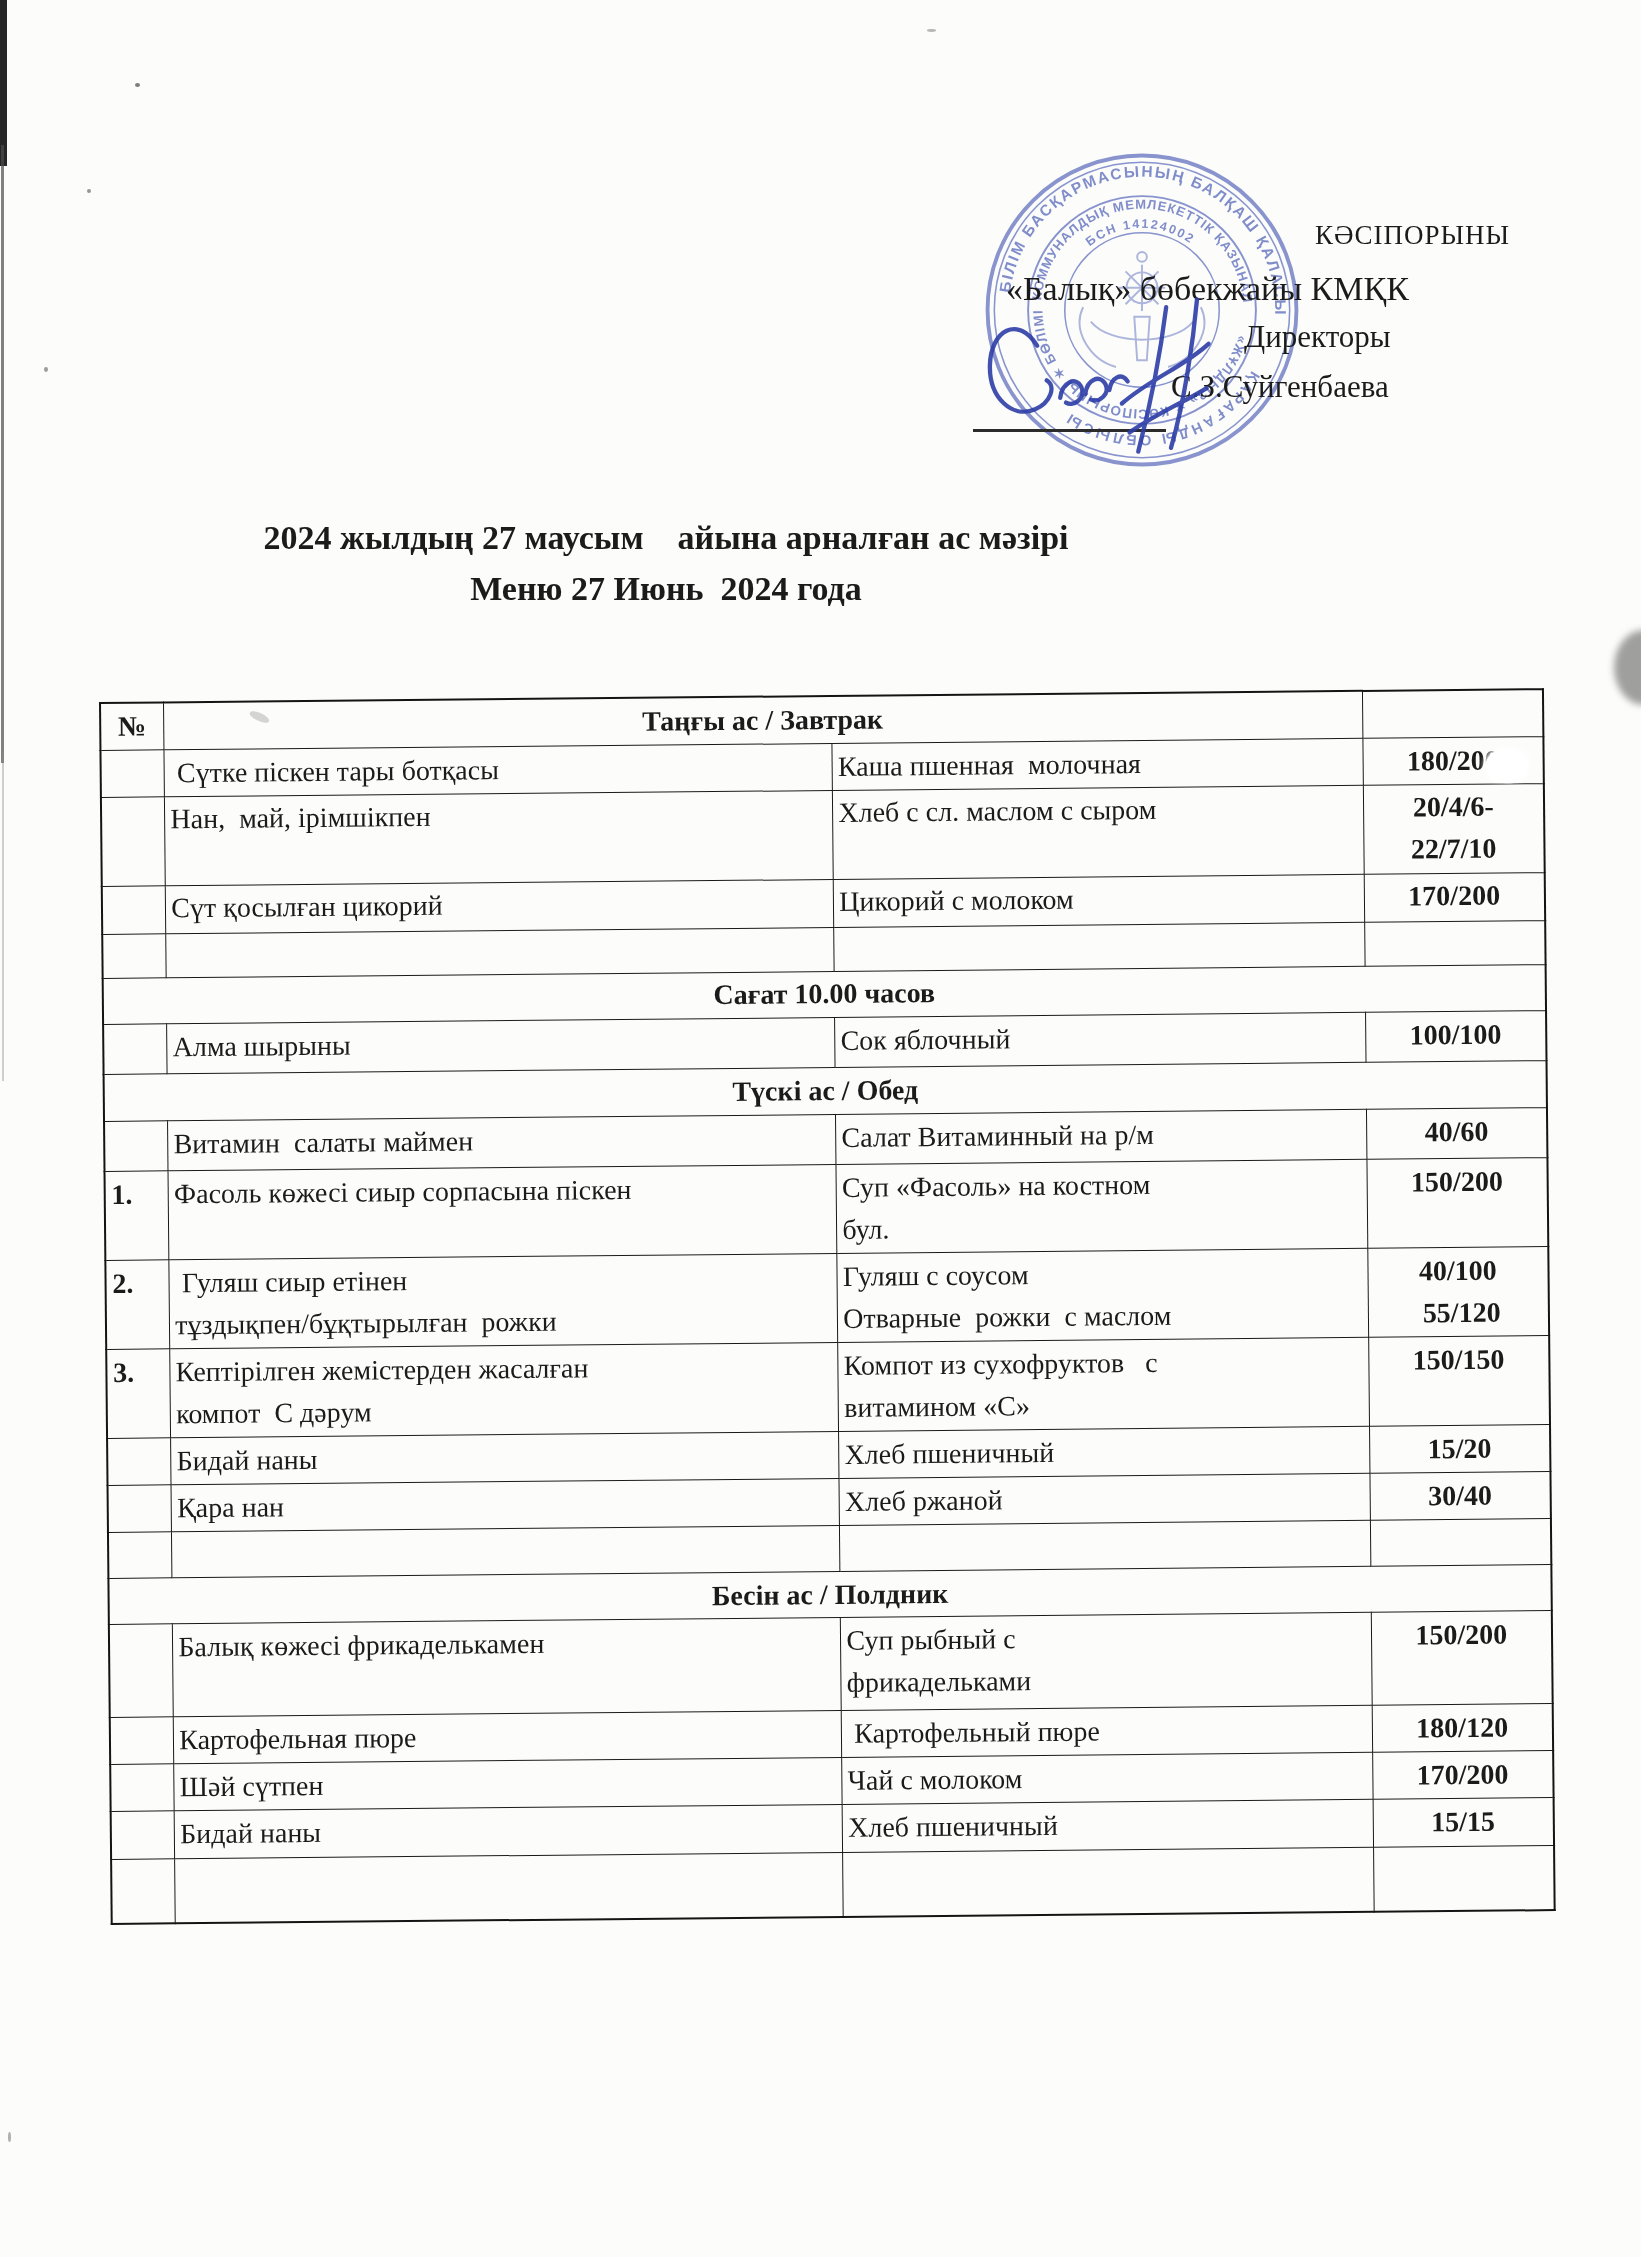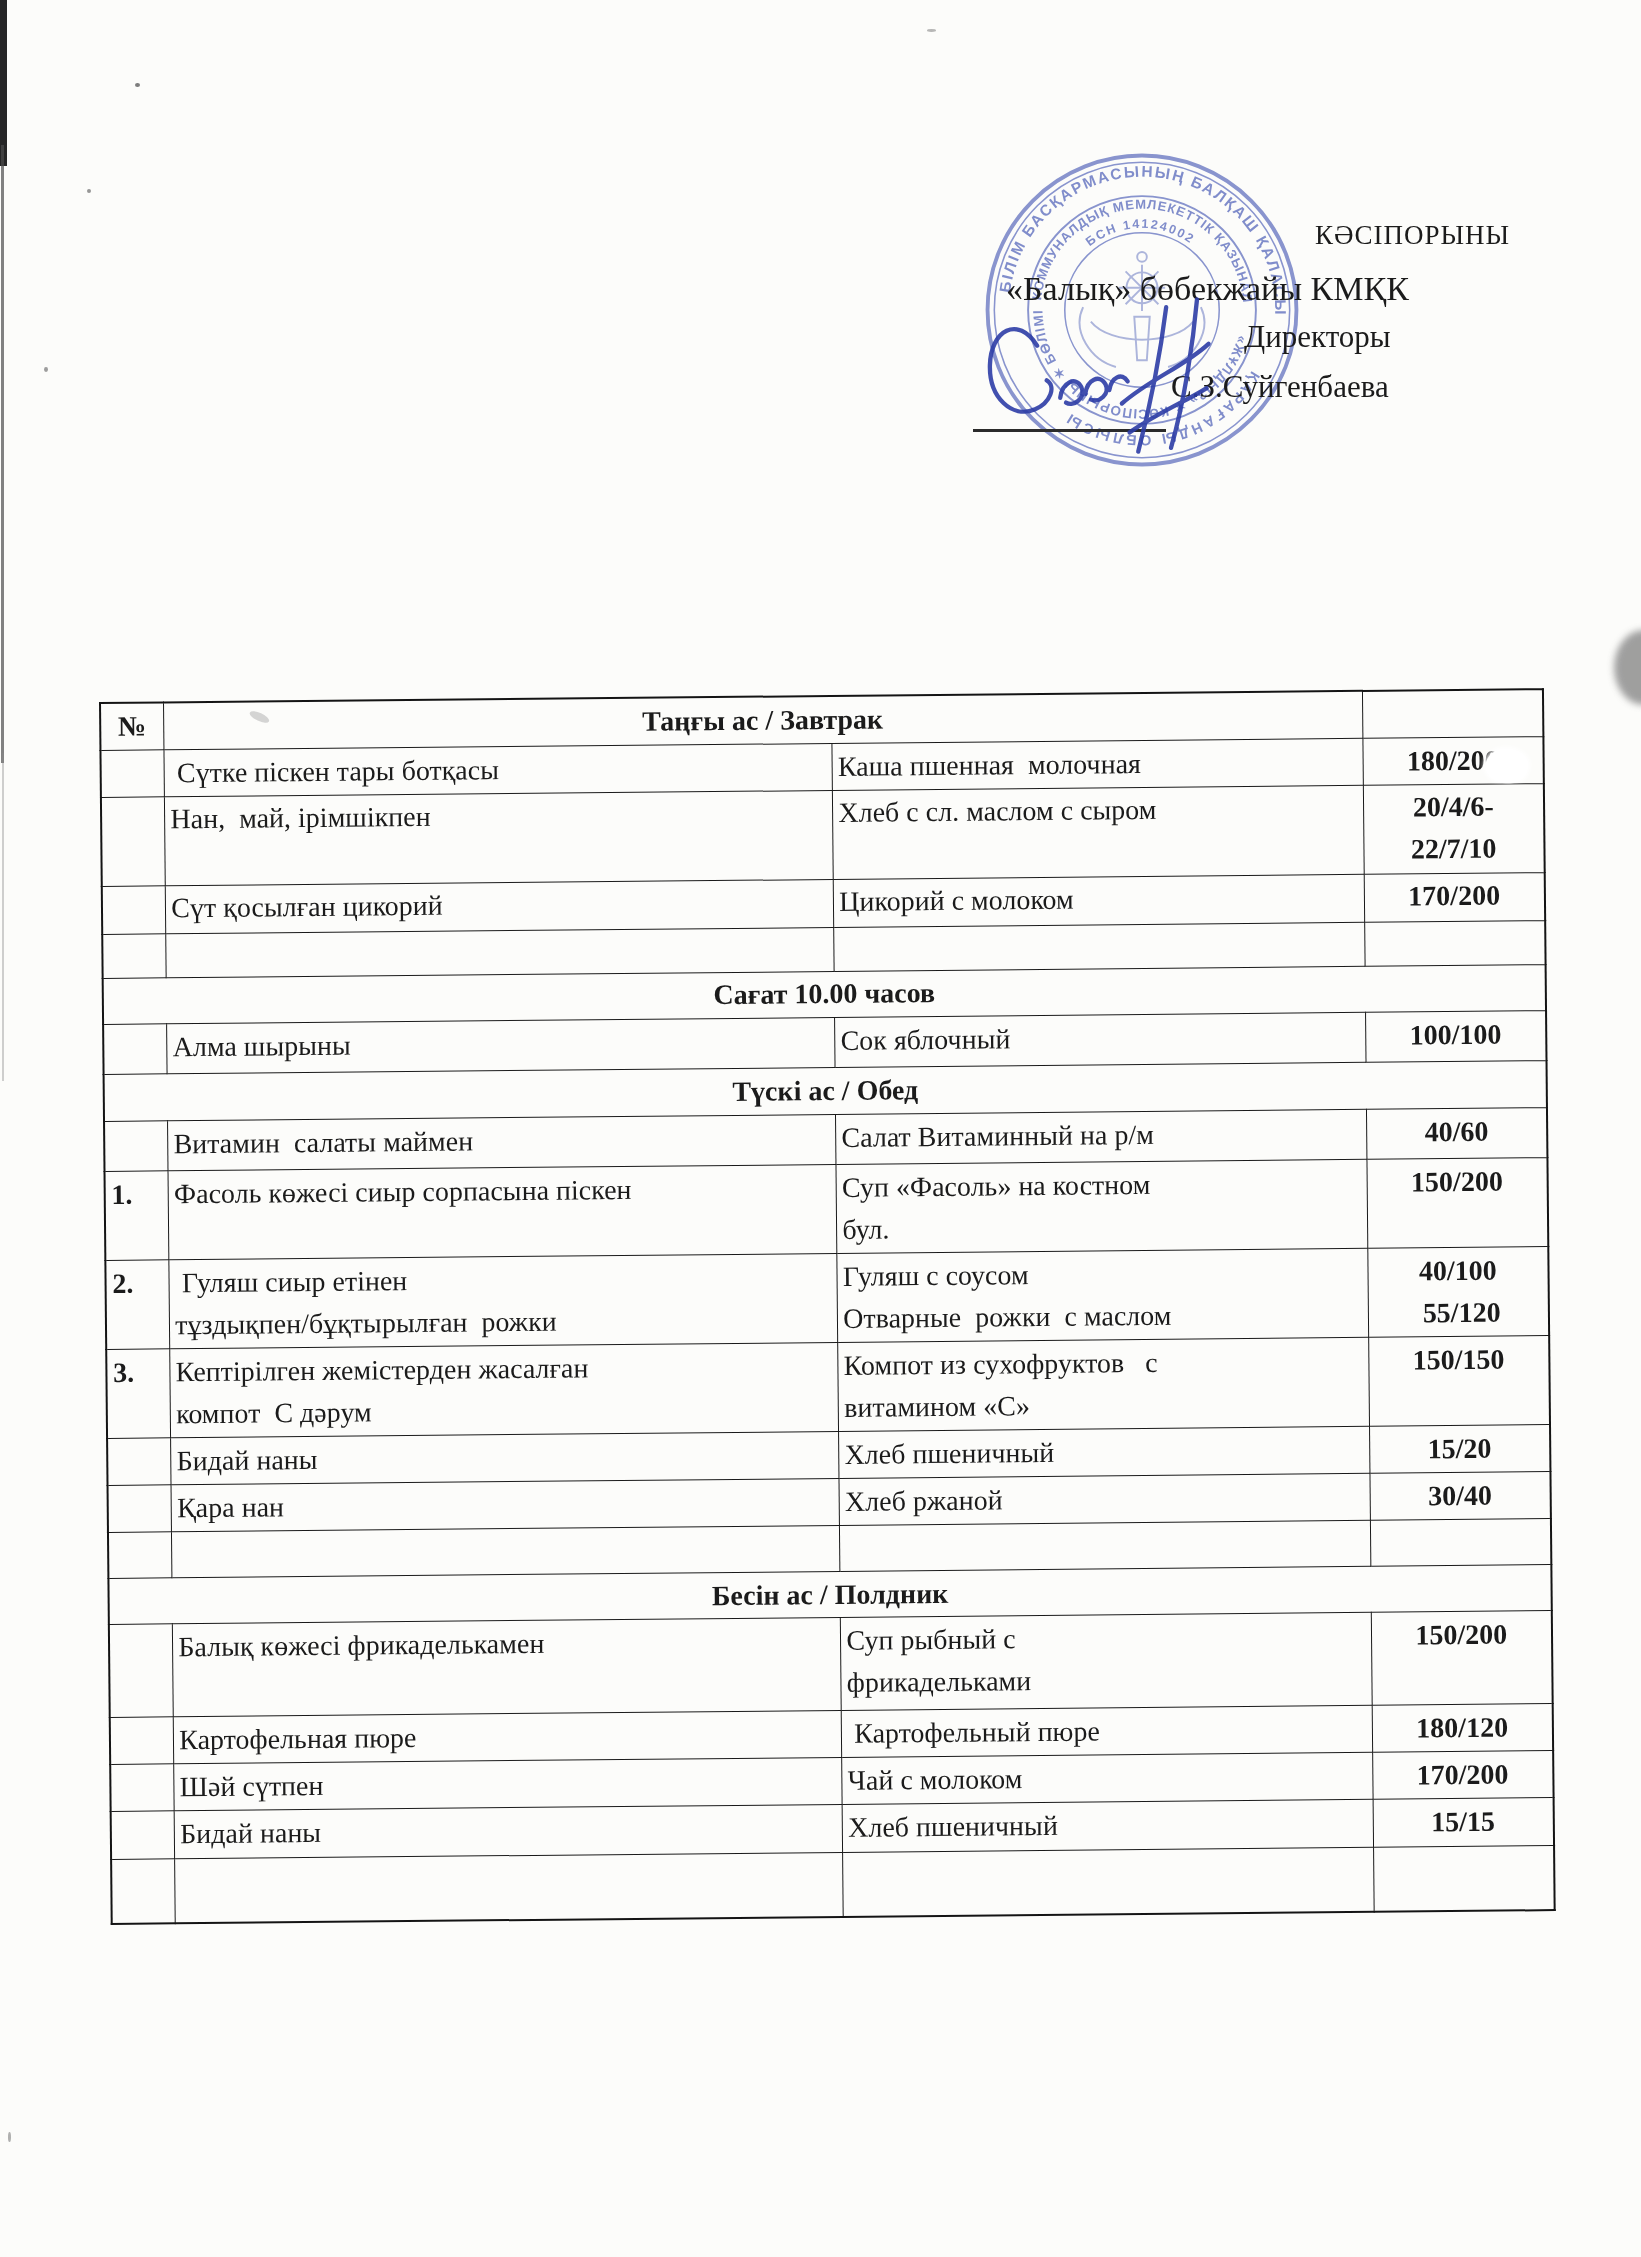--- a/index.html
+++ b/index.html
@@ -140,20 +140,24 @@
       <path d="M158,152 C190,130 216,120 238,106"></path>
     </g>
   </svg>
 
   <div class="approve-line l1">КӘСІПОРЫНЫ</div>
   <div class="approve-line l2">«Балық» бөбекжайы КМҚК</div>
   <div class="approve-line l3">Директоры</div>
   <div class="approve-line l4">С.З.Суйгенбаева</div>
   <div class="sig-underline"></div>
 
+  <div class="title-wrap">
+    <div class="title-line">2024 жылдың 27 маусым    айына арналған ас мәзірі</div>
+    <div class="title-line">Меню 27 Июнь  2024 года</div>
+  </div>
 
   <div class="menu-table-wrap">
     <table class="menu">
       <colgroup>
         <col style="width:63px">
           <col style="width:668px">
           <col style="width:531px">
           <col style="width:181px">
       </colgroup>
       <tbody>

